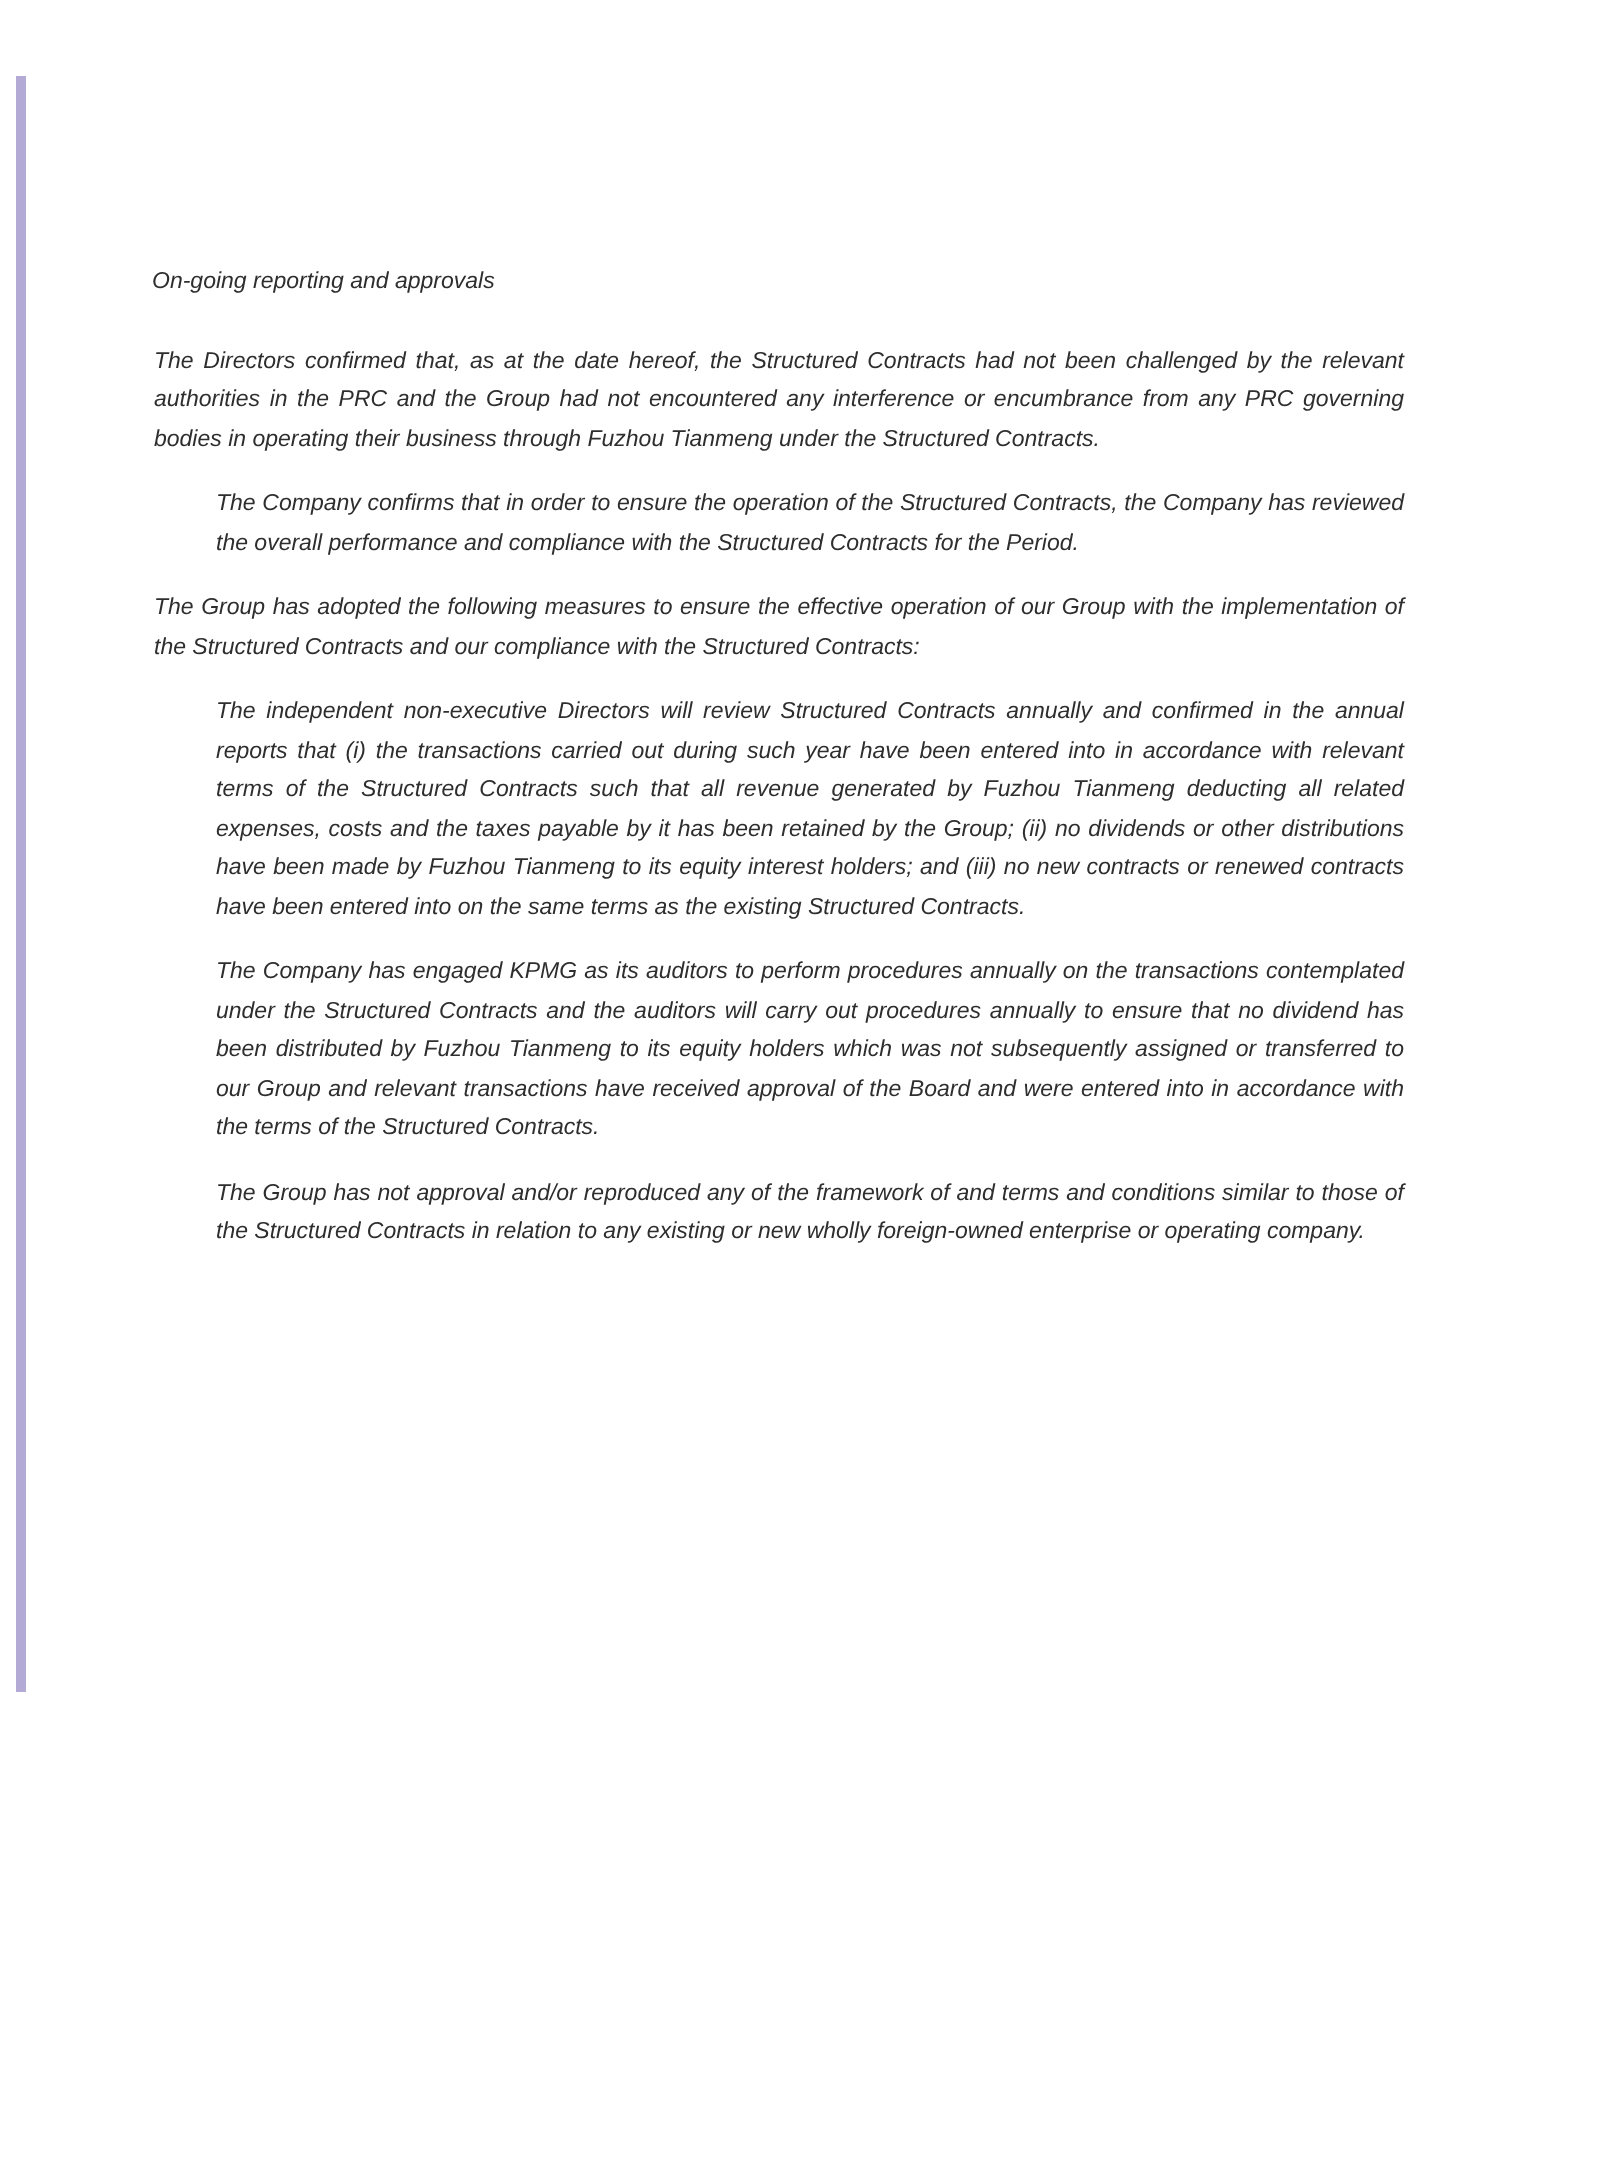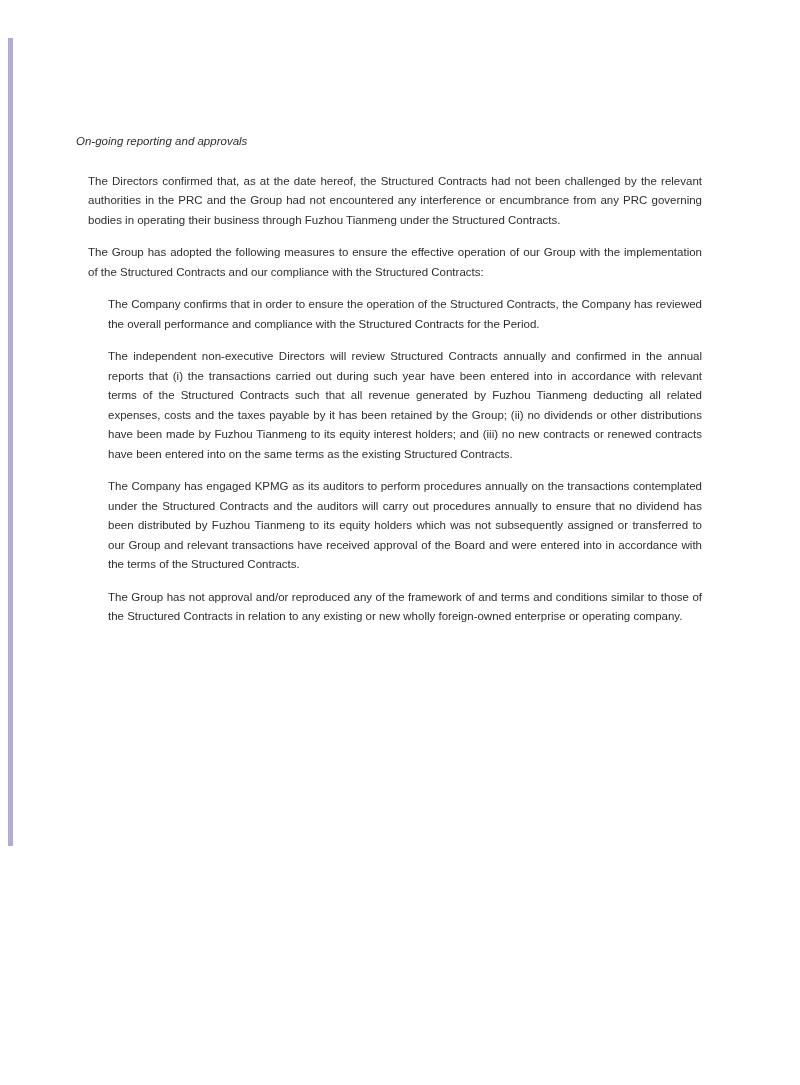--- a/index.html
+++ b/index.html
@@ -33,22 +33,23 @@
     line-height: 19.5px;
   }
   .heading {
     font-size: 11.5px;
     font-style: italic;
     font-weight: normal;
     margin: 0 0 20px 0;
     color: #2e2e2e;
   }
   .para {
-    margin: 0 0 13px 12px;
+    margin: 0 0 13px 1px;
     text-align: justify;
+    font-style: italic;
   }
   .para.indent {
     margin-left: 32px;
   }
   
   .footer {
     position: absolute;
     left: 0;
     top: 1010px;
     width: 800px;
@@ -113,23 +114,23 @@
 <body>
 
 <div class="page">
 
   <div class="accent-strip"></div>
 
   <main class="content">
     <h2 class="heading">On-going reporting and approvals</h2>
 
     <p class="para">The Directors confirmed that, as at the date hereof, the Structured Contracts had not been challenged by the relevant authorities in the PRC and the Group had not encountered any interference or encumbrance from any PRC governing bodies in operating their business through Fuzhou Tianmeng under the Structured Contracts.</p>
+    <p class="para indent">The Company confirms that in order to ensure the operation of the Structured Contracts, the Company has reviewed the overall performance and compliance with the Structured Contracts for the Period.</p>
+
     <p class="para">The Group has adopted the following measures to ensure the effective operation of our Group with the implementation of the Structured Contracts and our compliance with the Structured Contracts:</p>
-
-    <p class="para indent">The Company confirms that in order to ensure the operation of the Structured Contracts, the Company has reviewed the overall performance and compliance with the Structured Contracts for the Period.</p>
     <p class="para indent">The independent non-executive Directors will review Structured Contracts annually and confirmed in the annual reports that (i) the transactions carried out during such year have been entered into in accordance with relevant terms of the Structured Contracts such that all revenue generated by Fuzhou Tianmeng deducting all related expenses, costs and the taxes payable by it has been retained by the Group; (ii) no dividends or other distributions have been made by Fuzhou Tianmeng to its equity interest holders; and (iii) no new contracts or renewed contracts have been entered into on the same terms as the existing Structured Contracts.</p>
     <p class="para indent">The Company has engaged KPMG as its auditors to perform procedures annually on the transactions contemplated under the Structured Contracts and the auditors will carry out procedures annually to ensure that no dividend has been distributed by Fuzhou Tianmeng to its equity holders which was not subsequently assigned or transferred to our Group and relevant transactions have received approval of the Board and were entered into in accordance with the terms of the Structured Contracts.</p>
     <p class="para indent">The Group has not approval and/or reproduced any of the framework of and terms and conditions similar to those of the Structured Contracts in relation to any existing or new wholly foreign-owned enterprise or operating company.</p>
   </main>
 
   <footer class="footer">
     <div class="footer-bar"></div>
 
     <div class="brand-wrap">
       <span class="brand">IGG INC</span>

